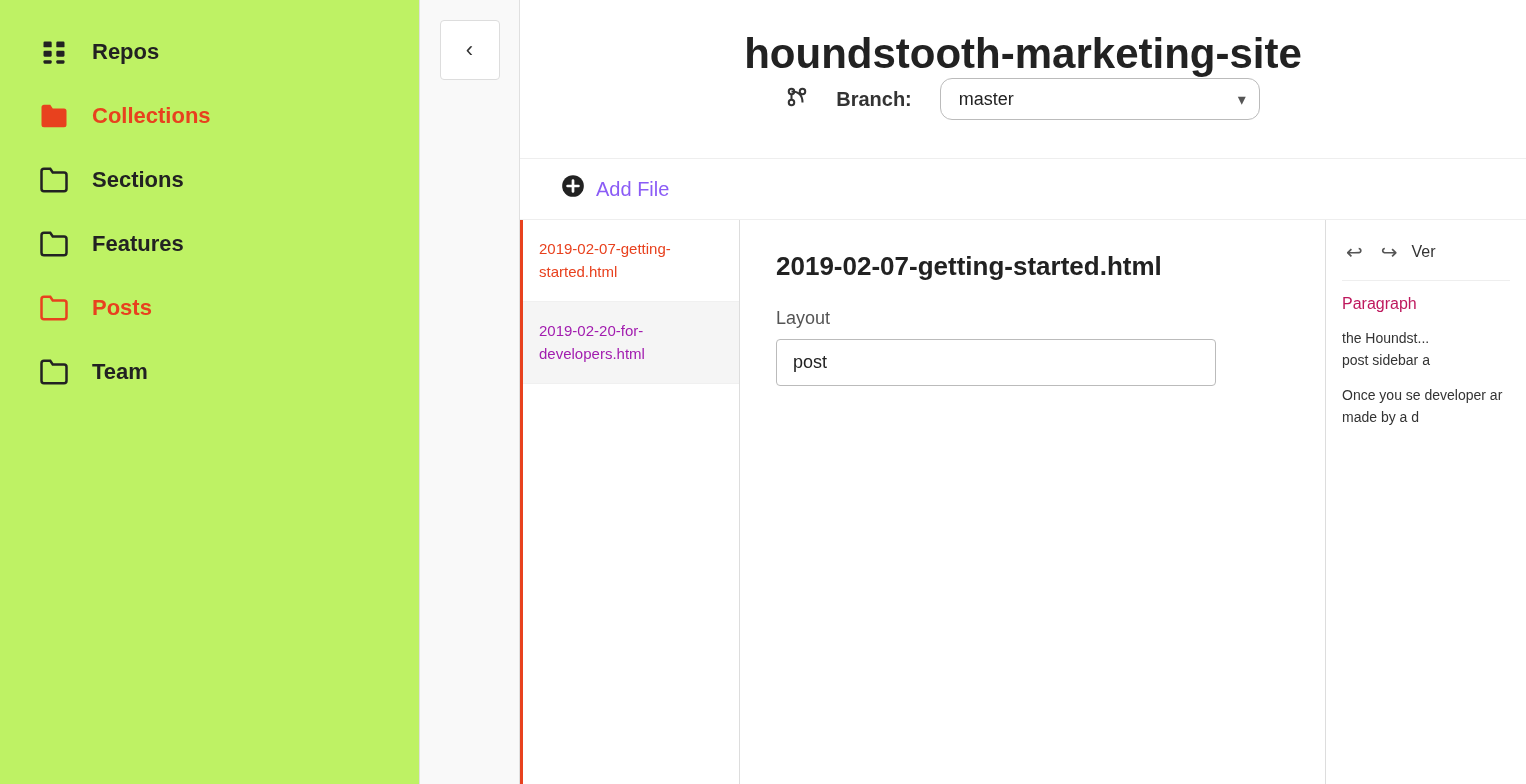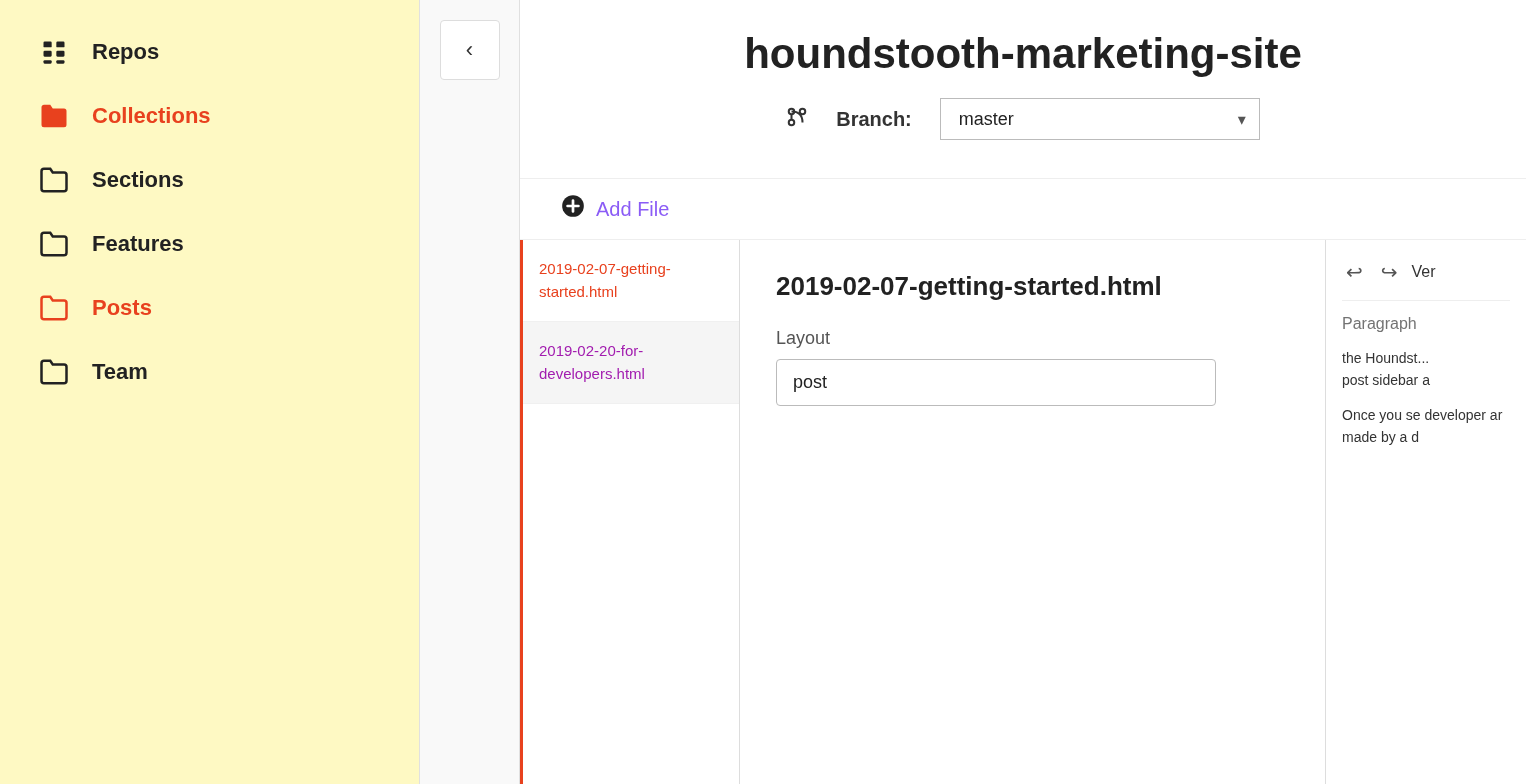--- a/index.html
+++ b/index.html
@@ -2,21 +2,21 @@
 <html><head>
   <meta charset="utf-8">
   <style>
     * { box-sizing: border-box; margin: 0; padding: 0; }
     body { font-family: -apple-system, BlinkMacSystemFont, 'Segoe UI', sans-serif; background: #fff; display: flex; height: 784px; overflow: hidden; }
 
     
     .sidebar {
       width: 420px;
       min-width: 420px;
-      background: #fef9c3;
+      background: #bef264;
       border-right: 1px solid #e0e0e0;
       display: flex;
       flex-direction: column;
       padding: 20px 0;
     }
     .sidebar-item {
       display: flex;
       align-items: center;
       padding: 18px 36px;
       cursor: pointer;
@@ -69,21 +69,20 @@
       background: #fff;
     }
     .main-header {
       padding: 30px 40px 20px 40px;
       border-bottom: 1px solid #eee;
     }
     .main-title {
       font-size: 42px;
       font-weight: 700;
       color: #222;
-      margin-bottom: 20px;
       text-align: center;
     }
     .branch-row {
       display: flex;
       align-items: center;
       gap: 28px;
       margin-bottom: 18px;
       justify-content: center;
     }
     .branch-icon {
@@ -95,21 +94,21 @@
       font-weight: 600;
       color: #333;
     }
     .branch-select-wrapper {
       position: relative;
       display: inline-flex;
       align-items: center;
     }
     .branch-select-wrapper select {
       border: 1px solid #bbb;
-      border-radius: 0;
+      border-radius: 12px;
       padding: 10px 42px 10px 18px;
       font-size: 18px;
       background: #fff;
       min-width: 320px;
       appearance: none;
       cursor: pointer;
       color: #222;
     }
     .branch-select-arrow {
       position: absolute;
@@ -223,21 +222,21 @@
       color: #555;
       padding: 4px;
     }
     .preview-btn-label {
       font-size: 16px;
       color: #333;
       font-weight: 500;
     }
     .preview-format {
       font-size: 16px;
-      color: #737373;
+      color: #be185d;
       margin-bottom: 14px;
     }
     .preview-text {
       font-size: 14px;
       color: #333;
       line-height: 1.6;
     }
   </style>
 </head>
 <body>

